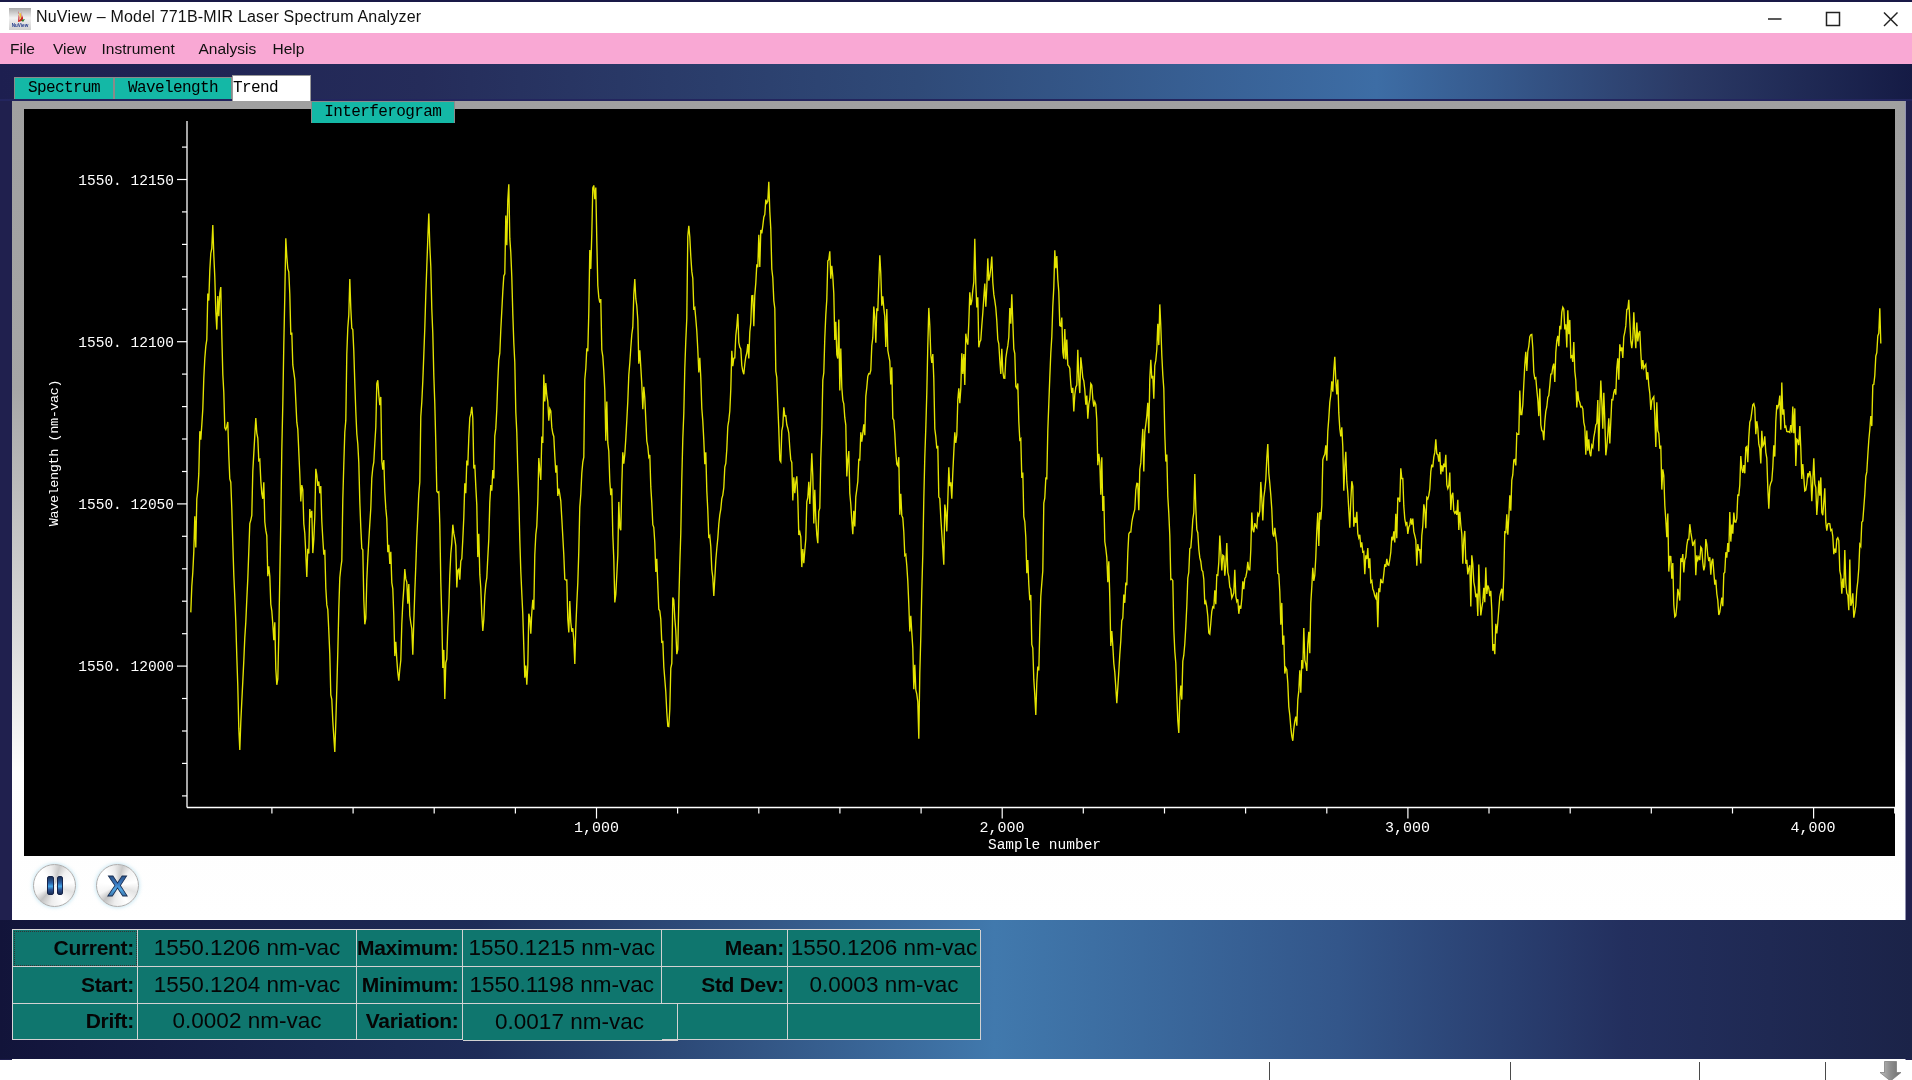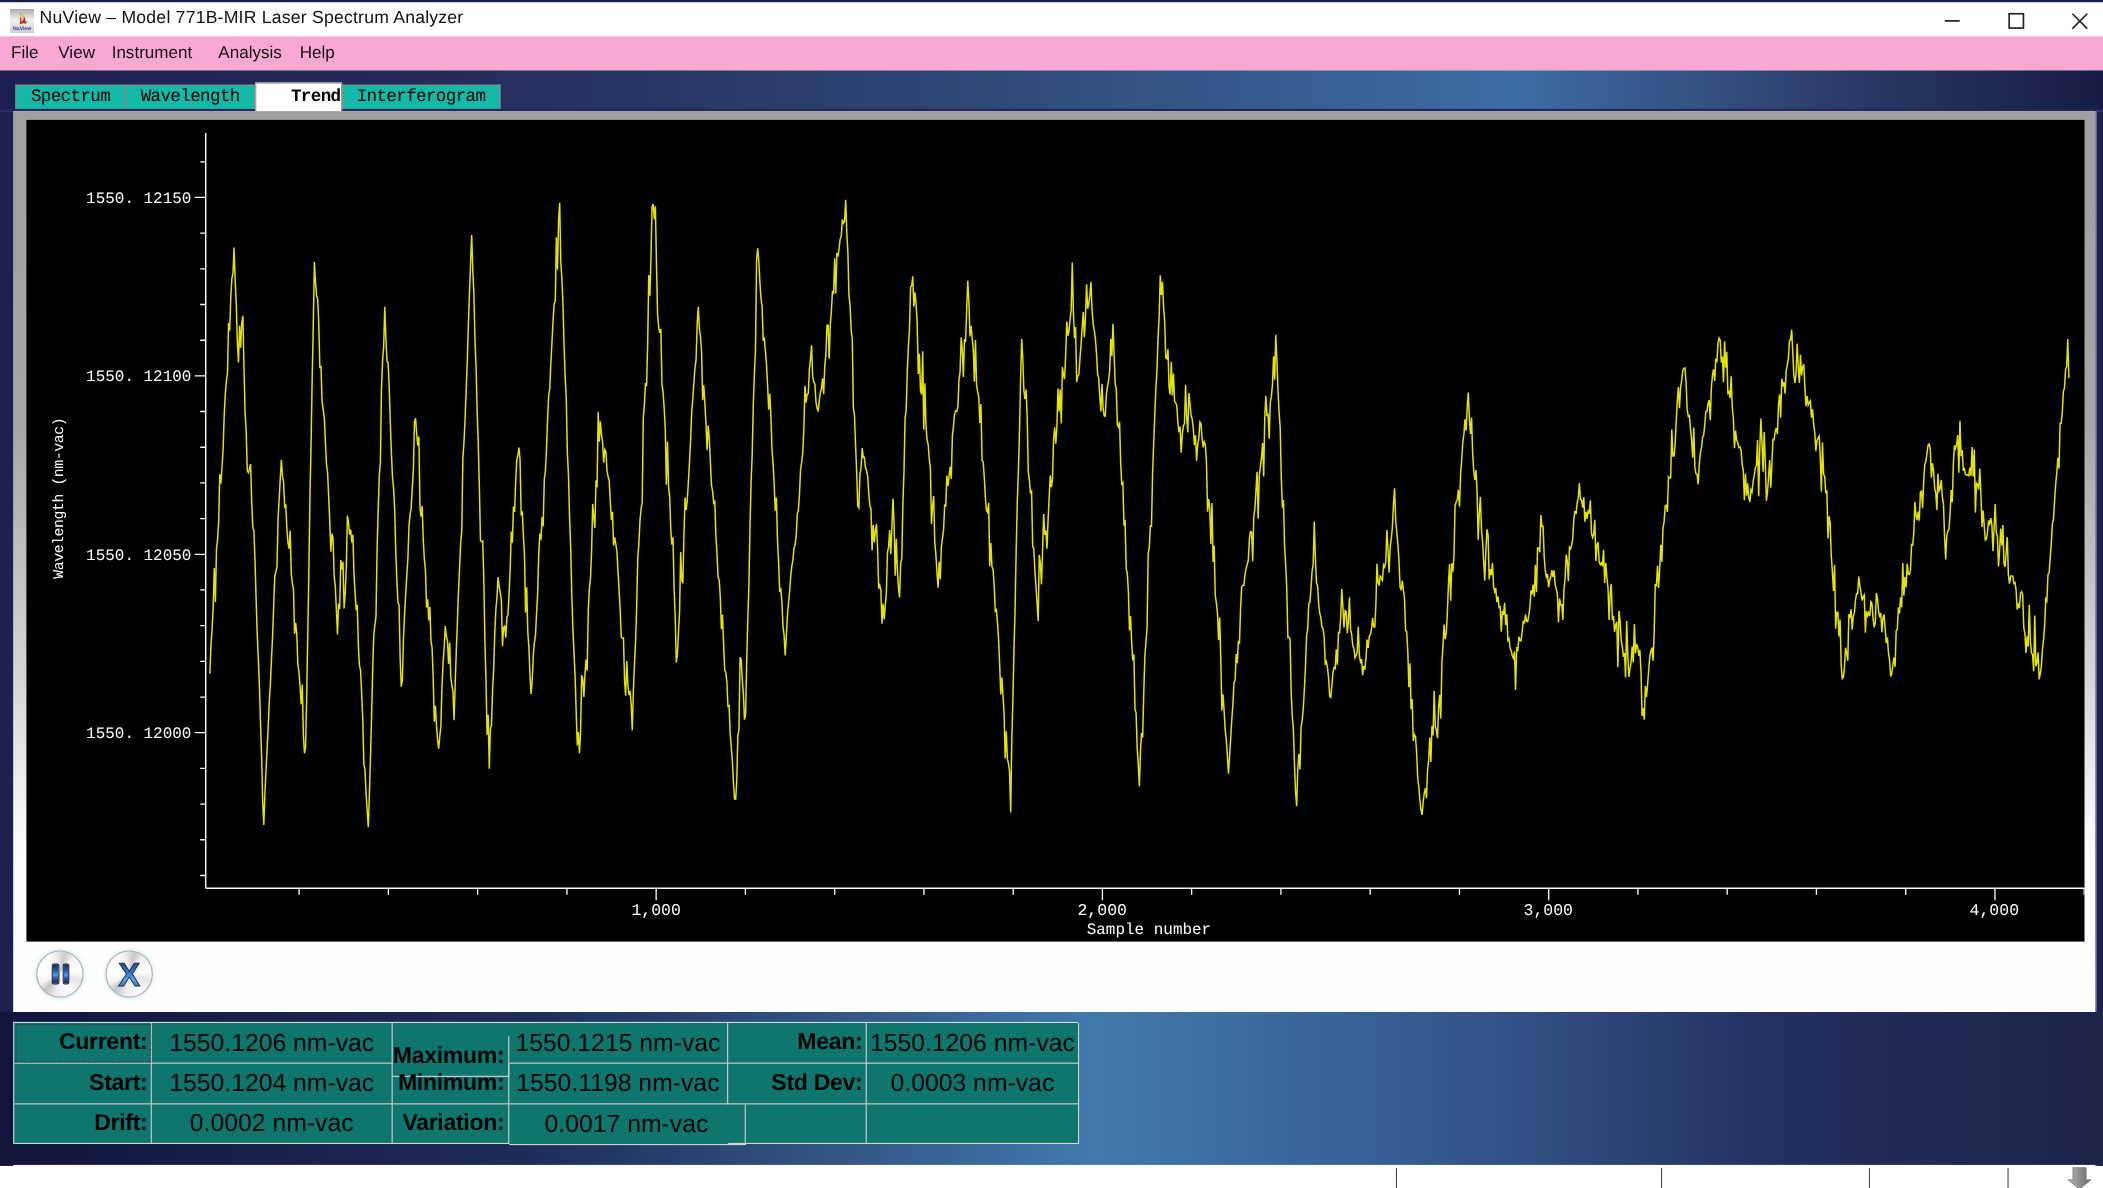--- a/index.html
+++ b/index.html
@@ -12,21 +12,21 @@
   .mi{position:absolute;top:7px;font-size:15.5px;color:#101010;}
   #band-top{position:absolute;left:0;top:64px;width:1912px;height:37px;
     background:linear-gradient(90deg,#1d1f50 0%,#252c5a 22%,#2f4a78 48%,#3d6da5 72%,#2b3a66 88%,#151b45 100%);}
   #tabline{position:absolute;left:0;top:98.5px;width:1912px;height:2.3px;background:#23255e;}
   .tab{position:absolute;top:77px;height:21.5px;background:#14b8a6;border:1px solid #8a8a8a;border-bottom:none;
     box-sizing:border-box;font-family:"Liberation Mono",monospace;font-size:16px;letter-spacing:-0.6px;
     color:#000;text-align:center;line-height:21px;z-index:3;}
   #tab-active{position:absolute;left:232px;top:74.5px;width:78.5px;height:26.5px;background:#fff;
     border:1px solid #999;border-bottom:none;box-sizing:border-box;z-index:4;
     font-family:"Liberation Mono",monospace;font-size:16px;letter-spacing:-0.6px;color:#000;
-    text-align:right;line-height:24px;font-weight:bold;}
+    text-align:left;line-height:24px;}
   #page{position:absolute;left:12px;top:100.8px;width:1893px;height:819.2px;
     background:linear-gradient(180deg,#a0a0a0 0%,#a6a6a6 35%,#dadada 65%,#fdfdfd 82%,#ffffff 100%);}
   #lstrip{position:absolute;left:0;top:101px;width:12px;height:959px;background:#20204e;}
   #rstrip{position:absolute;left:1905px;top:101px;width:7px;height:959px;background:#20204e;border-left:1px solid #9191b1;}
   #plot{position:absolute;left:24px;top:109px;width:1871px;height:747px;background:#000;}
   #ytitle{position:absolute;left:-68.5px;top:335px;width:200px;height:18px;
     font-family:"Liberation Mono",monospace;font-size:13.5px;letter-spacing:-0.4px;color:#fff;text-align:center;
     transform:rotate(-90deg);transform-origin:center;}
   #band-bot{position:absolute;left:0;top:920px;width:1912px;height:138.5px;
     background:linear-gradient(90deg,#12143a 0%,#1e2c58 25%,#335685 40%,#4179ad 52%,#33568a 70%,#232f5e 85%,#1b2348 100%);}
@@ -76,21 +76,21 @@
     <span class="mi" style="left:53px">View</span>
     <span class="mi" style="left:101.5px">Instrument</span>
     <span class="mi" style="left:198.5px">Analysis</span>
     <span class="mi" style="left:272.5px">Help</span>
   </div>
 
   <div id="band-top"></div>
   <div id="tabline"></div>
   <div class="tab" style="left:14.4px;width:99.4px;">Spectrum</div>
   <div class="tab" style="left:113.8px;width:118.2px;">Wavelength</div>
-  <div class="tab" style="left:310.5px;width:144.5px;">Interferogram</div>
+  <div class="tab" style="left:310.5px;width:144.5px;margin-top:24px;">Interferogram</div>
   <div id="tab-active">Trend</div>
 
   <div id="page"></div>
   <div id="lstrip"></div>
   <div id="rstrip"></div>
   <div id="plot">
     <svg width="1871" height="747" viewBox="0 0 1871 747">
       <g stroke="#ffffff" stroke-width="1.3">
         <line x1="163" y1="12" x2="163" y2="698.5"></line>
         <line x1="163" y1="698.5" x2="1878" y2="698.5"></line>
@@ -172,21 +172,21 @@
           <stop offset="1" stop-color="#24416e"></stop>
         </linearGradient>
       </defs>
     <text x="21.5" y="32" font-size="30" font-family="Liberation Sans" font-weight="bold" fill="url(#xg)" stroke="#15294d" stroke-width="0.8" text-anchor="middle">X</text>
   </svg>
 
   <div id="band-bot"></div>
   <div id="stats">
     <div class="sc lab" style="left:0px;top:0.0px;width:125px;outline:1.5px dotted #333;outline-offset:-2px;">Current:</div>
     <div class="sc val" style="left:125px;top:0.0px;width:219px;">1550.1206 nm-vac</div>
-    <div class="sc lab" style="left:344px;top:12px;width:105.5px;">Maximum:</div>
+    <div class="sc lab" style="left:344px;top:0.0px;width:105.5px;">Maximum:</div>
     <div class="sc val" style="left:449.5px;top:0.0px;width:199.5px;">1550.1215 nm-vac</div>
     <div class="sc lab" style="left:649.0px;top:0.0px;width:126px;">Mean:</div>
     <div class="sc val" style="left:775.0px;top:0.0px;width:193px;">1550.1206 nm-vac</div>
     <div class="sc lab" style="left:0px;top:36.8px;width:125px;padding-left:12px;">Start:</div>
     <div class="sc val" style="left:125px;top:36.8px;width:219px;">1550.1204 nm-vac</div>
     <div class="sc lab" style="left:344px;top:36.8px;width:105.5px;">Minimum:</div>
     <div class="sc val" style="left:449.5px;top:36.8px;width:199.5px;">1550.1198 nm-vac</div>
     <div class="sc lab" style="left:649.0px;top:36.8px;width:126px;">Std Dev:</div>
     <div class="sc val" style="left:775.0px;top:36.8px;width:193px;">0.0003 nm-vac</div>
     <div class="sc lab" style="left:0px;top:73.6px;width:125px;">Drift:</div>

